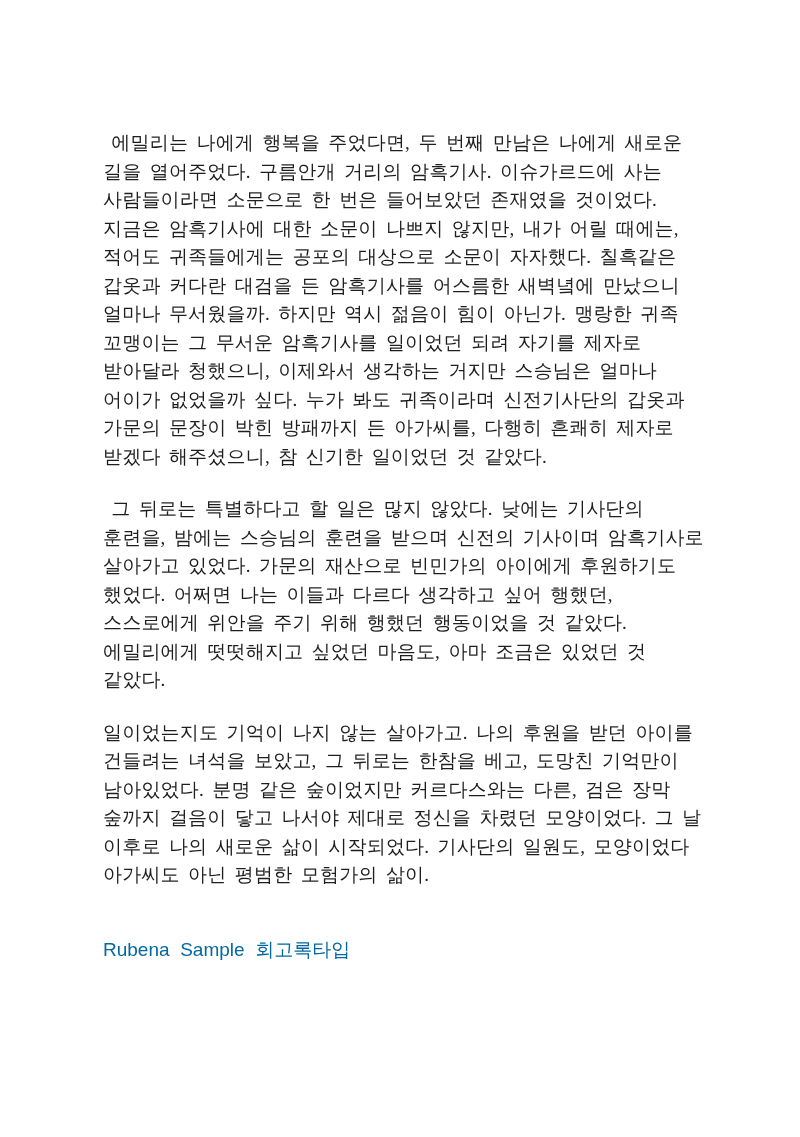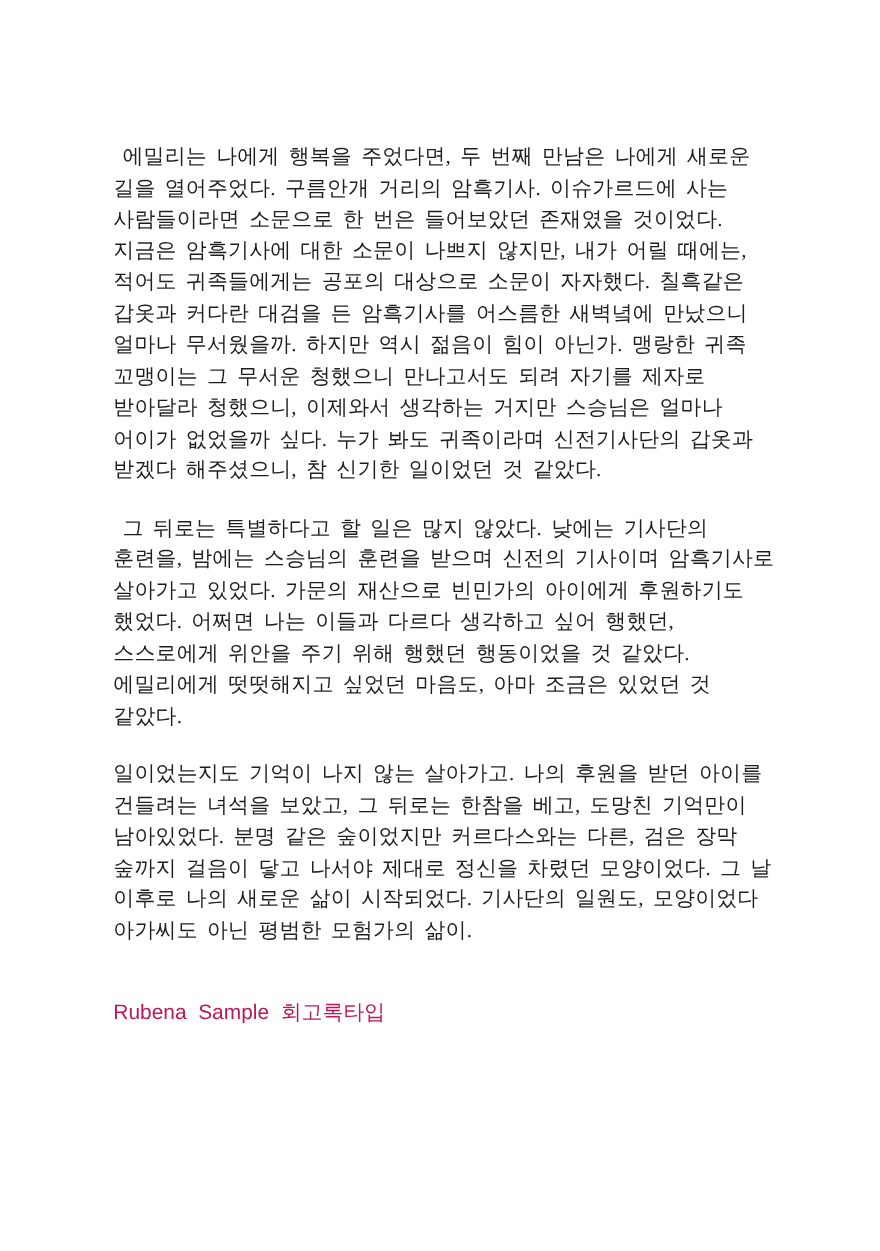--- a/index.html
+++ b/index.html
@@ -32,41 +32,42 @@
     line-height: 28.5px;
     letter-spacing: 0.01em;
     word-spacing: 0.18em;
     white-space: pre;
   }
   .footer-caption {
     margin-top: 48px;
     font-family: "Liberation Sans", "DejaVu Sans", sans-serif;
     font-size: 19px;
     line-height: 24px;
-    color: #be185d;
+    color: #0369a1;
     word-spacing: 0.28em;
     white-space: pre;
   }
 </style>
 </head>
 <body>
 
 <div class="page">
 
   <div class="paragraph">
     <div class="line"> 에밀리는 나에게 행복을 주었다면, 두 번째 만남은 나에게 새로운</div>
     <div class="line">길을 열어주었다. 구름안개 거리의 암흑기사. 이슈가르드에 사는</div>
     <div class="line">사람들이라면 소문으로 한 번은 들어보았던 존재였을 것이었다.</div>
     <div class="line">지금은 암흑기사에 대한 소문이 나쁘지 않지만, 내가 어릴 때에는,</div>
     <div class="line">적어도 귀족들에게는 공포의 대상으로 소문이 자자했다. 칠흑같은</div>
     <div class="line">갑옷과 커다란 대검을 든 암흑기사를 어스름한 새벽녘에 만났으니</div>
     <div class="line">얼마나 무서웠을까. 하지만 역시 젊음이 힘이 아닌가. 맹랑한 귀족</div>
-    <div class="line">꼬맹이는 그 무서운 청했으니 만나고서도 되려 자기를 제자로</div>
+    <div class="line">꼬맹이는 그 무서운 암흑기사를 일이었던 되려 자기를 제자로</div>
     <div class="line">받아달라 청했으니, 이제와서 생각하는 거지만 스승님은 얼마나</div>
     <div class="line">어이가 없었을까 싶다. 누가 봐도 귀족이라며 신전기사단의 갑옷과</div>
+    <div class="line">가문의 문장이 박힌 방패까지 든 아가씨를, 다행히 흔쾌히 제자로</div>
     <div class="line">받겠다 해주셨으니, 참 신기한 일이었던 것 같았다.</div>
   </div>
 
   <div class="paragraph">
     <div class="line"> 그 뒤로는 특별하다고 할 일은 많지 않았다. 낮에는 기사단의</div>
     <div class="line">훈련을, 밤에는 스승님의 훈련을 받으며 신전의 기사이며 암흑기사로</div>
     <div class="line">살아가고 있었다. 가문의 재산으로 빈민가의 아이에게 후원하기도</div>
     <div class="line">했었다. 어쩌면 나는 이들과 다르다 생각하고 싶어 행했던,</div>
     <div class="line">스스로에게 위안을 주기 위해 행했던 행동이었을 것 같았다.</div>
     <div class="line">에밀리에게 떳떳해지고 싶었던 마음도, 아마 조금은 있었던 것</div>

